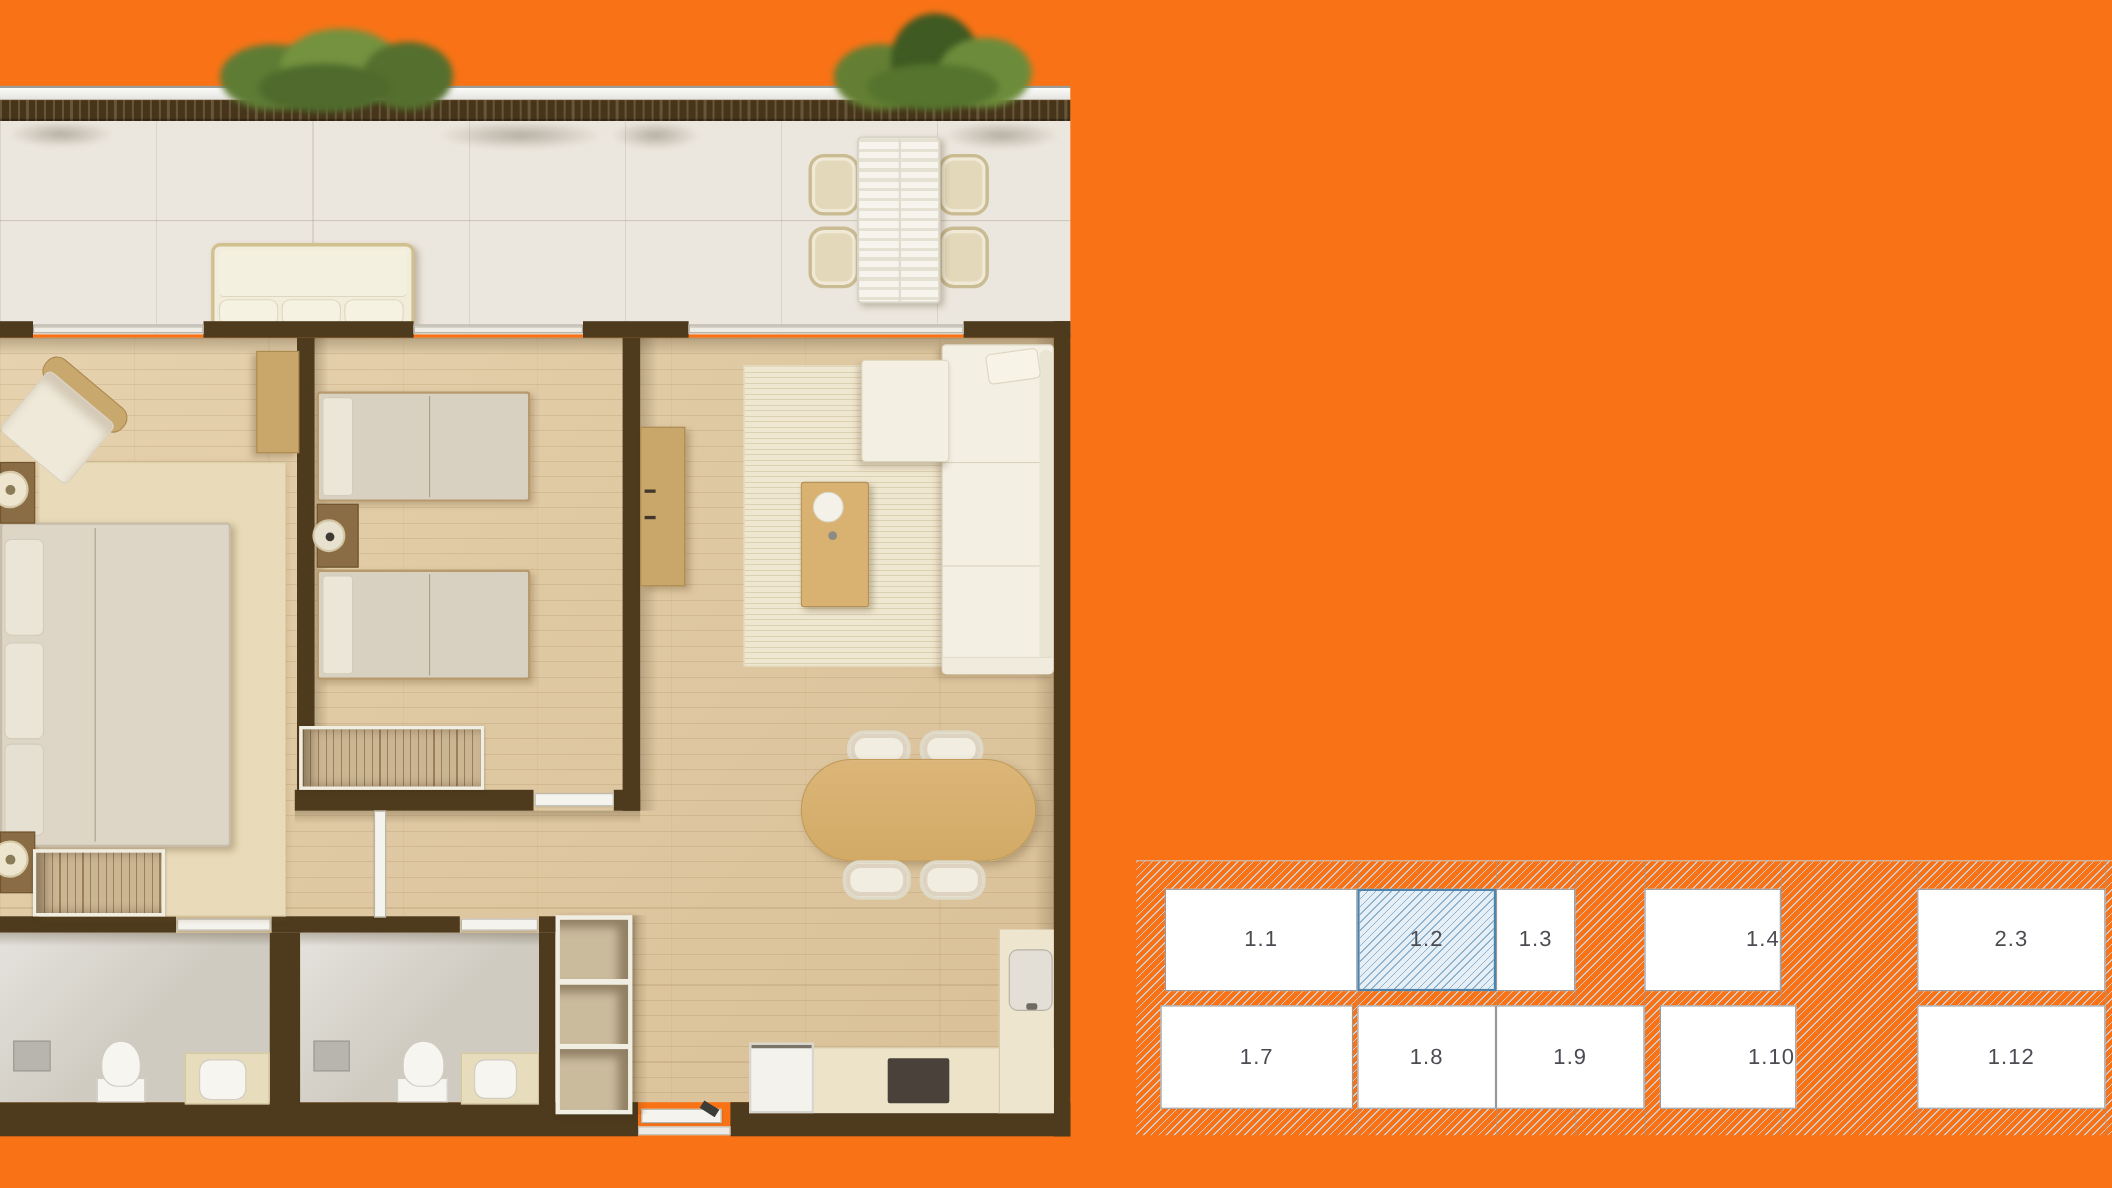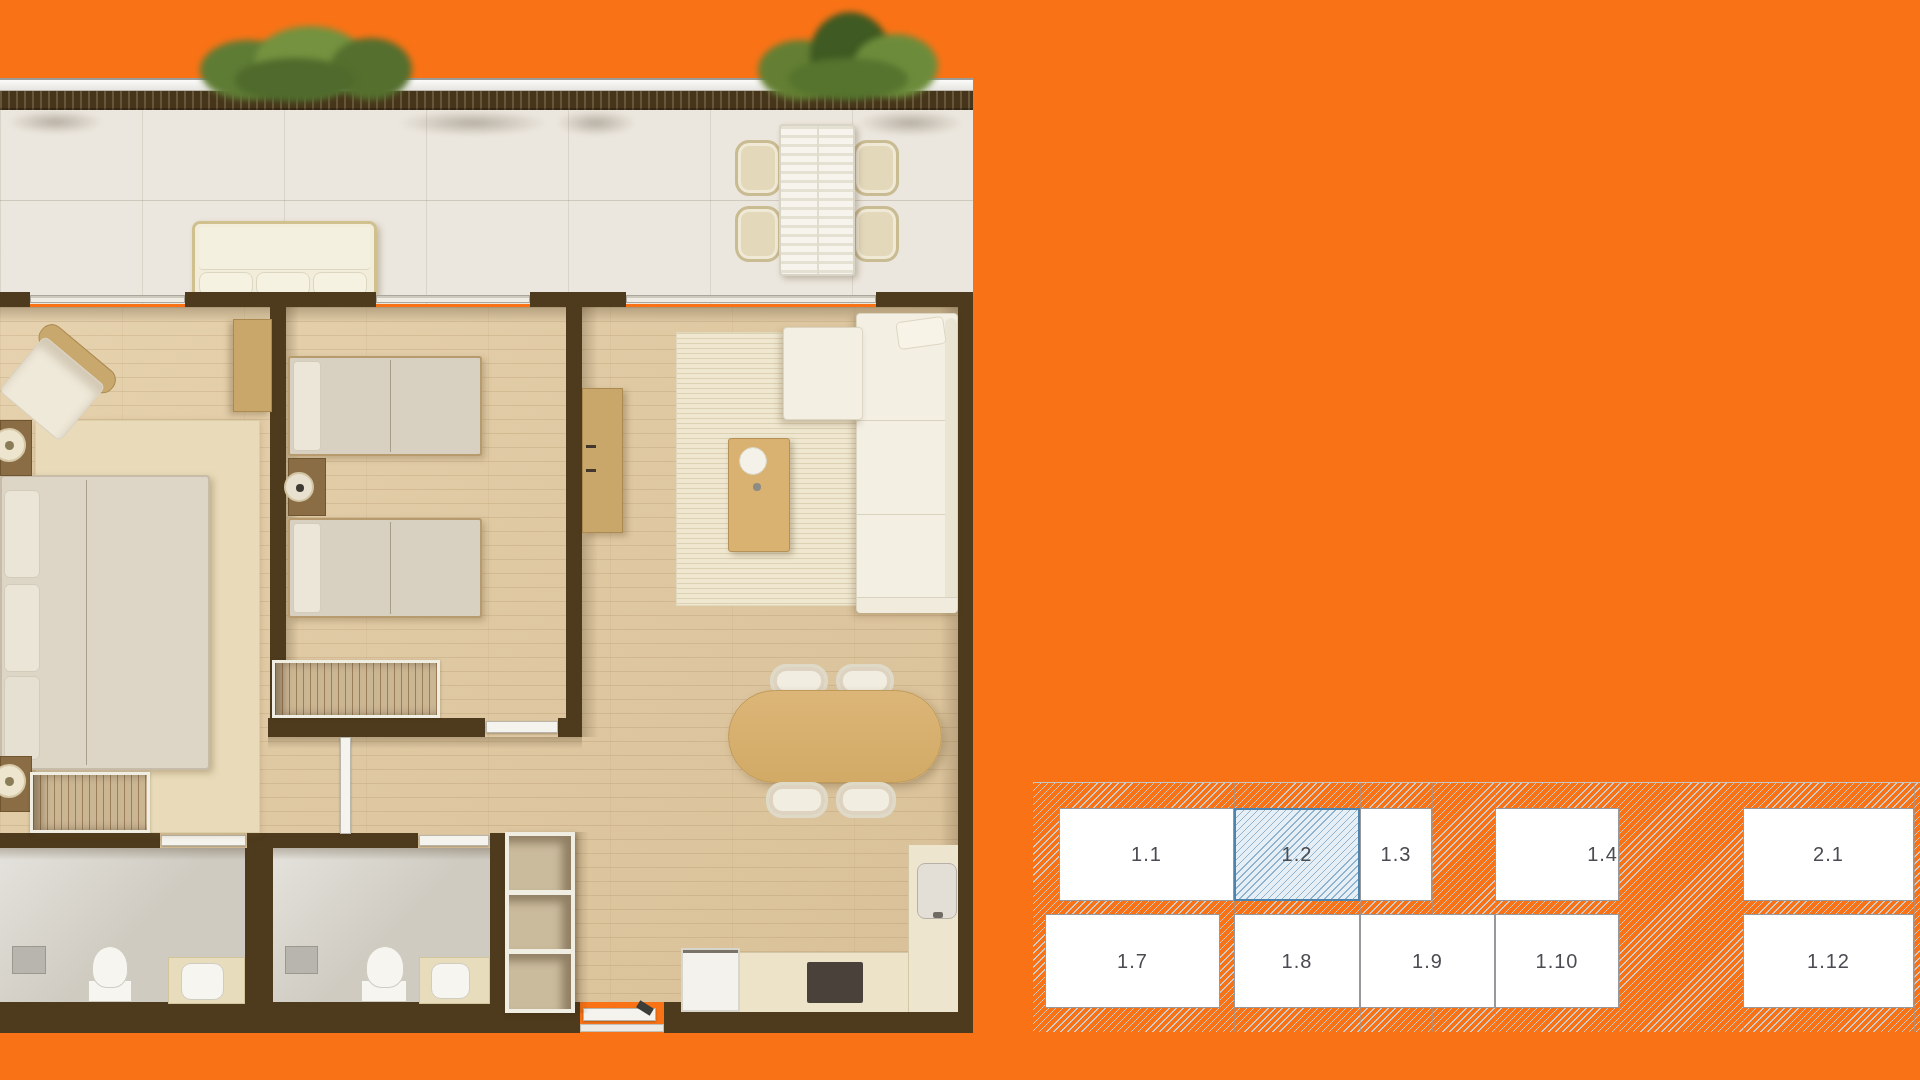--- a/index.html
+++ b/index.html
@@ -236,32 +236,32 @@
     <div class="cell selected" style="left:201px;top:25px;width:126px;height:93px;">
         <span>1.2</span>
       </div>
     <div class="cell" style="left:327px;top:25px;width:72px;height:93px;">
         <span>1.3</span>
       </div>
     <div class="cell" style="left:462px;top:25px;width:124px;height:93px;justify-content:flex-end;">
         <span>1.4</span>
       </div>
     <div class="cell" style="left:710px;top:25px;width:171px;height:93px;">
-        <span>2.1</span>
-      </div>
-
-    <div class="cell" style="left:12px;top:131px;width:175px;height:94px;">
+        <span>2.3</span>
+      </div>
+
+    <div class="cell" style="left:22px;top:131px;width:175px;height:94px;">
         <span>1.7</span>
       </div>
     <div class="cell" style="left:201px;top:131px;width:126px;height:94px;">
         <span>1.8</span>
       </div>
     <div class="cell" style="left:327px;top:131px;width:135px;height:94px;">
         <span>1.9</span>
       </div>
-    <div class="cell" style="left:462px;top:131px;width:124px;height:94px;">
+    <div class="cell" style="left:476px;top:131px;width:124px;height:94px;justify-content:flex-end;">
         <span>1.10</span>
       </div>
     <div class="cell" style="left:710px;top:131px;width:171px;height:94px;">
         <span>1.12</span>
       </div>
   </div>
 </div>
 
 </body></html>

